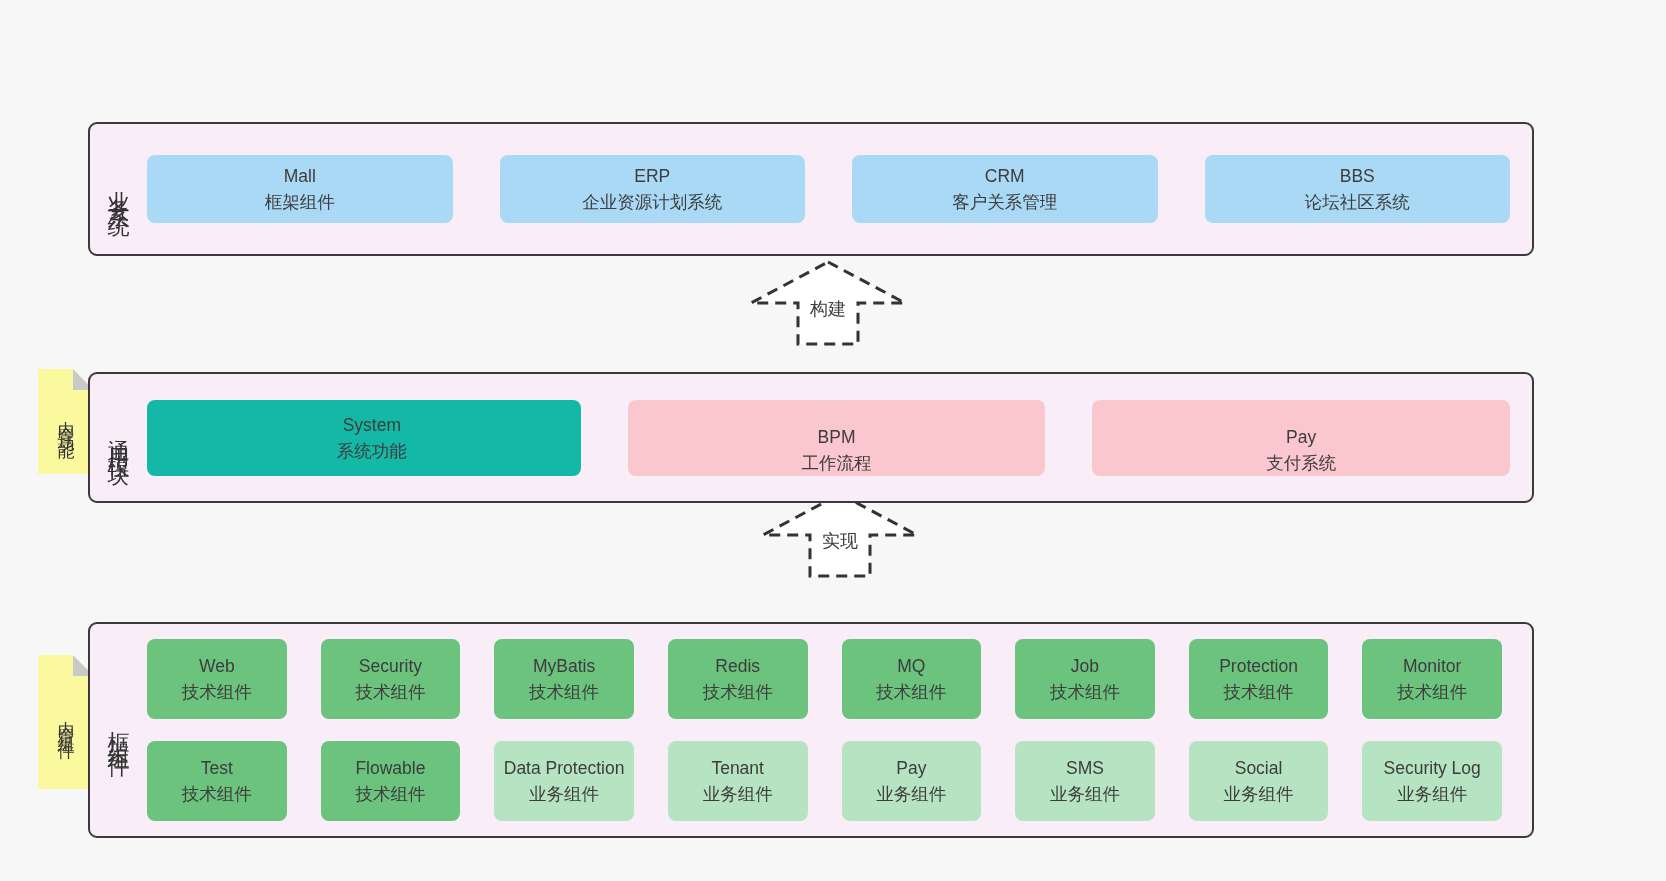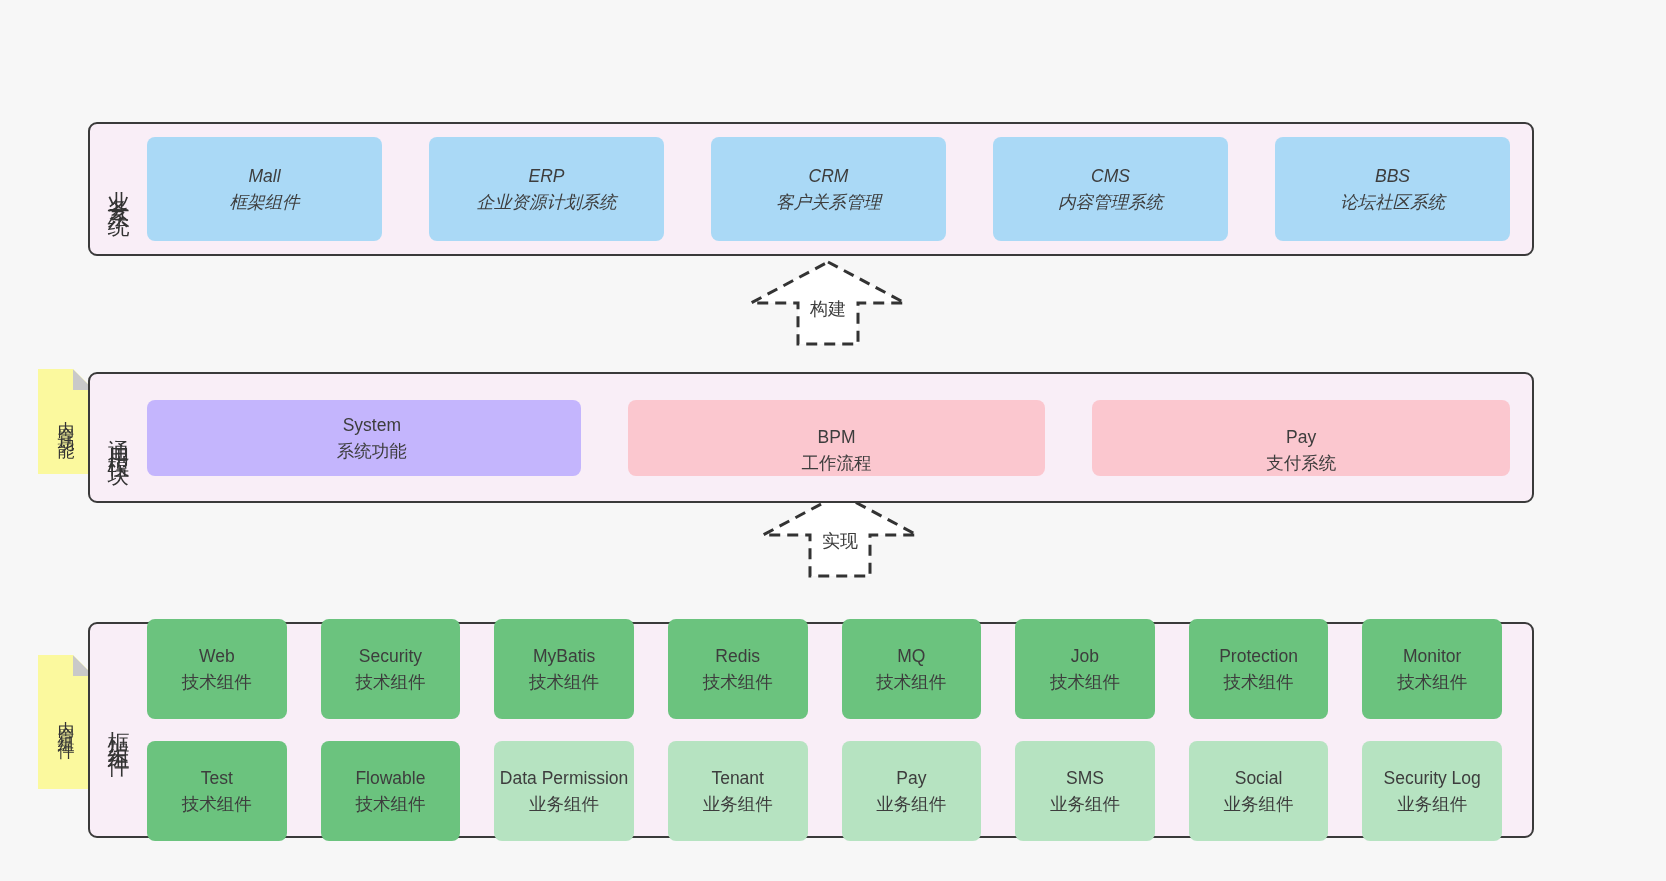--- a/index.html
+++ b/index.html
@@ -51,26 +51,26 @@
     flex: 1;
     border-radius: 8px;
     display: flex;
     flex-direction: column;
     align-items: center;
     justify-content: center;
     text-align: center;
     font-size: 17.5px;
     line-height: 26px;
   }
-  #layer-business .box   { height: 104px; font-style: italic; }
+  #layer-business .box   { height: 68px; }
   #layer-modules .box    { height: 76px; }
-  #layer-components .box { height: 100px; }
+  #layer-components .box { height: 80px; }
 
   .box.blue       { background: #aad9f6; }
-  .box.red        { background: #c4b5fd; padding-left: 16px; }
+  .box.red        { background: #14b8a6; padding-left: 16px; }
   .box.pink       { background: #fbc7cf; justify-content: flex-end; }
   .box.green      { background: #6bc37e; }
   .box.lightgreen { background: #b6e3c1; }
 
   
   .rows-area {
     flex: 1;
     display: flex;
     flex-direction: column;
     justify-content: center;
@@ -124,24 +124,20 @@
       </div>
       <div class="box blue">
         <div>ERP</div>
         <div>企业资源计划系统</div>
       </div>
       <div class="box blue">
         <div>CRM</div>
         <div>客户关系管理</div>
       </div>
       <div class="box blue">
-        <div>CMS</div>
-        <div>内容管理系统</div>
-      </div>
-      <div class="box blue">
         <div>BBS</div>
         <div>论坛社区系统</div>
       </div>
     </div>
 </div>
 
 <svg class="arrow" id="arrow-build" width="160" height="88">
   <polygon points="80,3 157,44 110,44 110,85 50,85 50,44 3,44" fill="#ffffff" stroke="#333333" stroke-width="3" stroke-dasharray="11 7"></polygon>
   <text x="80" y="56" text-anchor="middle" font-size="18" fill="#3d3d3d">构建</text>
 </svg>
@@ -217,21 +213,21 @@
     <div class="comp-row" id="components-row-1">
         <div class="box green">
           <div>Test</div>
           <div>技术组件</div>
         </div>
         <div class="box green">
           <div>Flowable</div>
           <div>技术组件</div>
         </div>
         <div class="box lightgreen">
-          <div>Data Permission</div>
+          <div>Data Protection</div>
           <div>业务组件</div>
         </div>
         <div class="box lightgreen">
           <div>Tenant</div>
           <div>业务组件</div>
         </div>
         <div class="box lightgreen">
           <div>Pay</div>
           <div>业务组件</div>
         </div>

